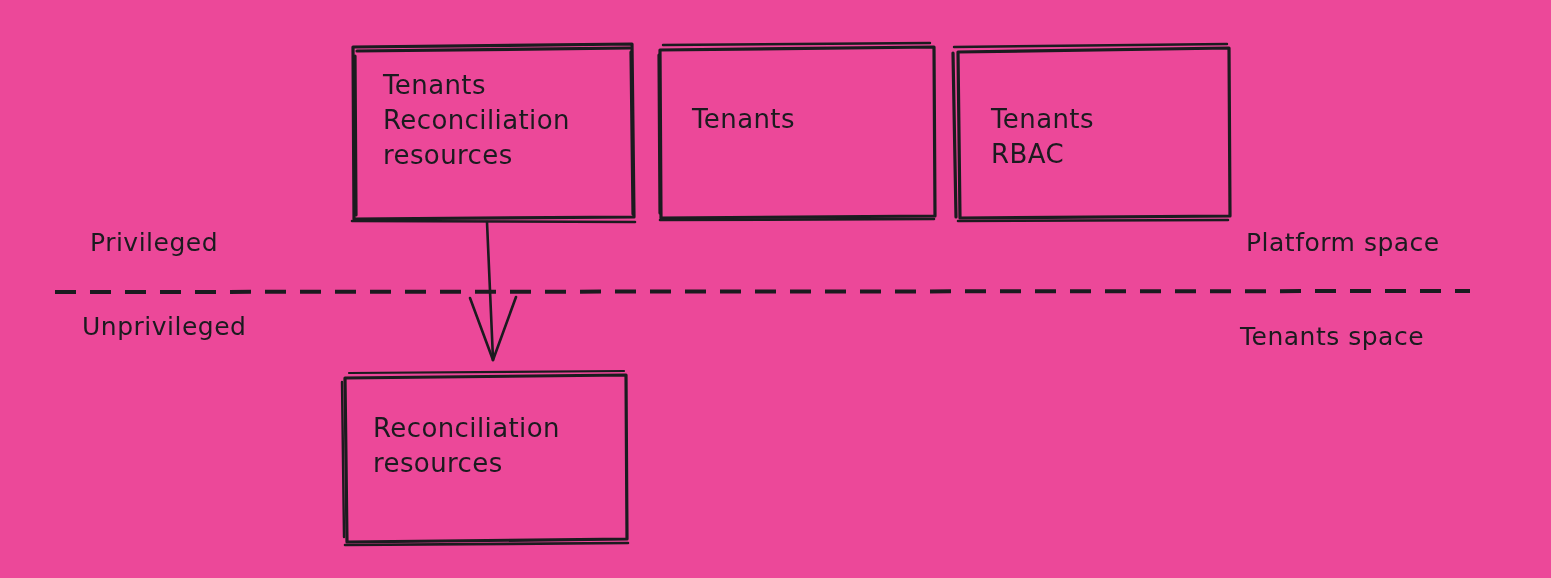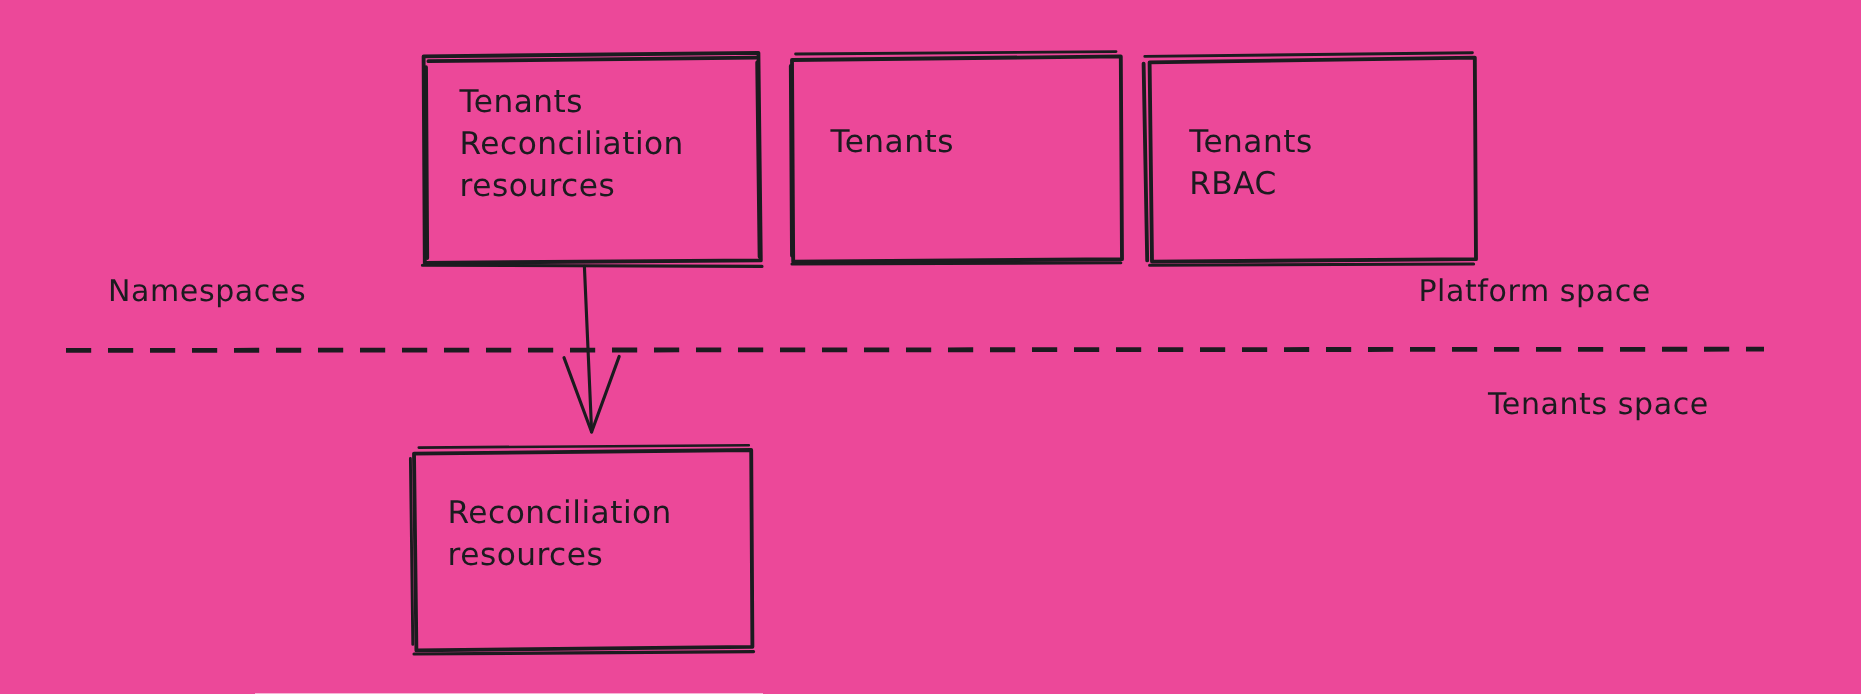--- a/index.html
+++ b/index.html
@@ -92,20 +92,21 @@
   </svg>
 
   <div class="node-label" style="left:383px; top:68px;"><span>Tenants</span><br><span>Reconciliation</span><br><span>resources</span></div>
 
   <div class="node-label" style="left:692px; top:102px;"><span>Tenants</span><br></div>
 
   <div class="node-label" style="left:991px; top:102px;"><span>Tenants</span><br><span>RBAC</span></div>
 
   <div class="node-label" style="left:373px; top:411px;"><span>Reconciliation</span><br><span>resources</span></div>
 
-  <div class="zone-label" style="left:90px; top:228px;">Namespaces</div>
+  <div class="zone-label" style="left:90px; top:228px;">Privileged</div>
 
+  <div class="zone-label" style="left:82px; top:312px;">Unprivileged</div>
 
-  <div class="zone-label" style="left:1182px; top:228px;">Platform space</div>
+  <div class="zone-label" style="left:1246px; top:228px;">Platform space</div>
 
   <div class="zone-label" style="left:1240px; top:322px;">Tenants space</div>
 
 </div>
 
 </body></html>

